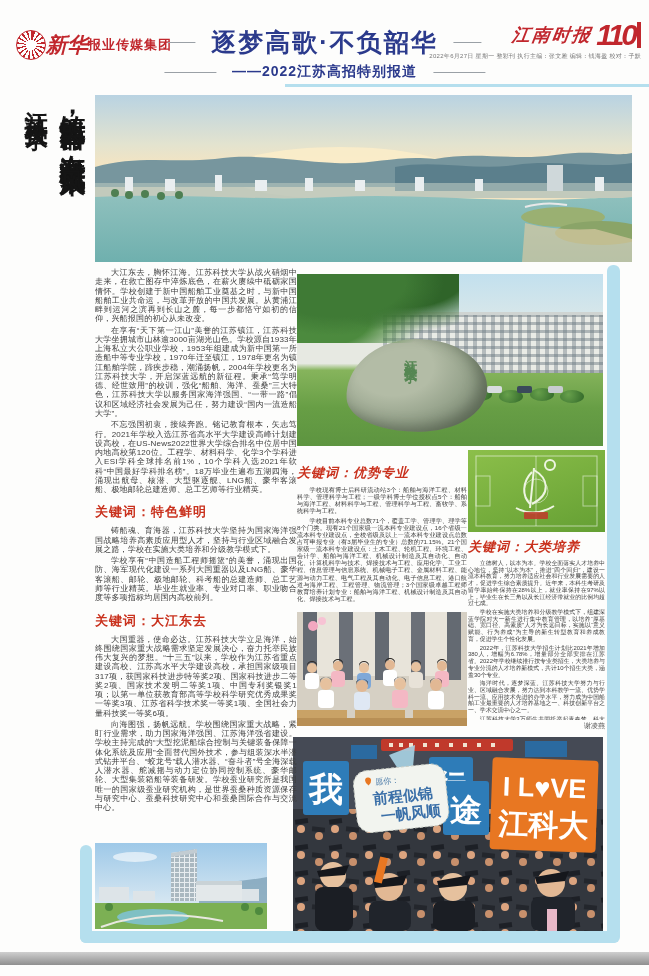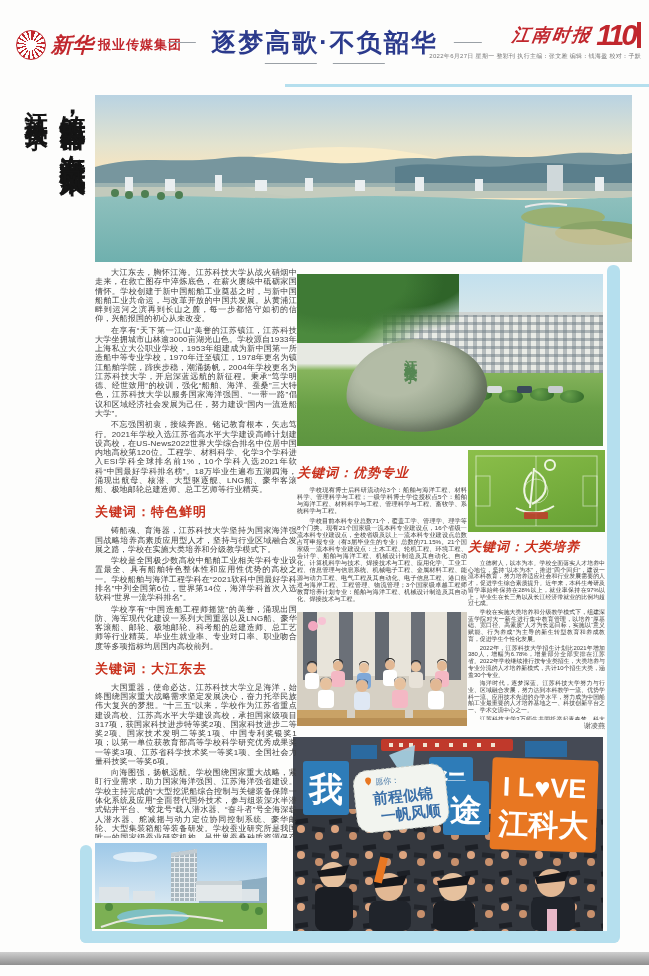--- a/index.html
+++ b/index.html
@@ -1,19 +1,19 @@
 <!DOCTYPE html>
 <html><head>
 <meta charset="utf-8">
 <style>
   html,body{margin:0;padding:0;background:#f2f1ee;}
   .page{position:relative;width:649px;height:976px;background:#fdfdfc;overflow:hidden;
         font-family:"Liberation Sans","DejaVu Sans",sans-serif;color:#3d3d3d;}
   
-  .brand{position:absolute;left:16px;top:30px;display:flex;align-items:center;gap:5px;text-align:right;}
+  .brand{position:absolute;left:16px;top:30px;display:flex;align-items:center;text-align:right;}
   .seal{width:30px;height:30px;border-radius:50%;border:1.5px solid #c1272d;box-sizing:border-box;
         background:radial-gradient(circle at 50% 50%, #fff 0 26%, rgba(255,255,255,0) 27%),
         repeating-conic-gradient(from 10deg,#c1272d 0 8deg,rgba(0,0,0,0) 8deg 22deg);}
   .brand-script{color:#c1272d;font-size:21px;font-weight:900;font-style:italic;
         font-family:"Liberation Serif","DejaVu Serif",serif;}
   .brand-name{color:#c1272d;font-size:13px;font-weight:bold;letter-spacing:1px;}
   .headline-wrap{position:absolute;left:50%;transform:translateX(-50%);top:26px;text-align:center;white-space:nowrap;}
   .headline-row{display:flex;align-items:center;gap:16px;justify-content:center;}
   .hline{height:1px;background:#9aa0a6;}
   .hl-a{width:28px;} .hl-b{width:52px;}
@@ -90,20 +90,21 @@
   </div>
 
   <div class="headline-wrap">
     <div class="headline-row">
       <span class="hline hl-a"></span>
       <span class="headline">逐梦高歌·不负韶华</span>
       <span class="hline hl-a"></span>
     </div>
     <div class="headline-row sub-row">
       <span class="hline hl-b"></span>
+      <span class="subheadline">——2022江苏高招特别报道</span>
       <span class="hline hl-b"></span>
     </div>
   </div>
 
   <div class="paper">
     <div class="paper-row">
       <span class="paper-name">江南时报</span>
       <span class="anniv">110</span>
     </div>
     <div class="dateline">2022年6月27日 星期一 整彩刊 执行主编：张文雅 编辑：钱海盈 校对：子默</div>
@@ -374,21 +375,20 @@
 
   <div class="col col-left">
     <div>
         <p class="para">大江东去，胸怀江海。江苏科技大学从战火硝烟中走来，在救亡图存中淬炼底色，在薪火赓续中砥砺家国情怀。学校创建于新中国船舶工业奠基之时，与新中国船舶工业共命运，与改革开放的中国共发展。从黄浦江畔到运河之滨再到长山之麓，每一步都恪守如初的信仰，兴船报国的初心从未改变。</p>
         <p class="para">在享有“天下第一江山”美誉的江苏镇江，江苏科技大学坐拥城市山林逾3000亩湖光山色。学校源自1933年上海私立大公职业学校，1953年组建成为新中国第一所造船中等专业学校，1970年迁至镇江，1978年更名为镇江船舶学院，蹄疾步稳，潮涌扬帆，2004年学校更名为江苏科技大学，开启深蓝远航的新征程。秉承“笃学明德、经世致用”的校训，强化“船舶、海洋、蚕桑”三大特色，江苏科技大学以服务国家海洋强国、“一带一路”倡议和区域经济社会发展为己任，努力建设“国内一流造船大学”。</p>
         <p class="para">不忘强国初衷，接续奔跑。铭记教育根本，矢志笃行。2021年学校入选江苏省高水平大学建设高峰计划建设高校，在US-News2022世界大学综合排名中位居中国内地高校第120位。工程学、材料科学、化学3个学科进入ESI学科全球排名前1%，10个学科入选2021年软科“中国最好学科排名榜”。18万毕业生遍布五湖四海，涌现出航母、核潜、大型驱逐舰、LNG船、豪华客滚船、极地邮轮总建造师、总工艺师等行业精英。</p>
       </div>
     <h3 class="kw">关键词：特色鲜明</h3>
     <div>
         <p class="para">铸船魂、育海器，江苏科技大学坚持为国家海洋强国战略培养高素质应用型人才，坚持与行业区域融合发展之路，学校在实施大类培养和分级教学模式下。</p>
-        <p class="para">学校是全国极少数高校中船舶工业相关学科专业设置最全、具有船舶特色整体性和应用性优势的高校之一。学校船舶与海洋工程学科在“2021软科中国最好学科排名”中列全国第6位，世界第14位，海洋学科首次入选软科“世界一流学科排名”。</p>
         <p class="para">学校享有“中国造船工程师摇篮”的美誉，涌现出国防、海军现代化建设一系列大国重器以及LNG船、豪华客滚船、邮轮、极地邮轮、科考船的总建造师、总工艺师等行业精英。毕业生就业率、专业对口率、职业吻合度等多项指标均居国内高校前列。</p>
       </div>
     <h3 class="kw">关键词：大江东去</h3>
     <div>
         <p class="para">大国重器，使命必达。江苏科技大学立足海洋，始终围绕国家重大战略需求坚定发展决心，奋力托举民族伟大复兴的梦想。“十三五”以来，学校作为江苏省重点建设高校、江苏高水平大学建设高校，承担国家级项目317项，获国家科技进步特等奖2项、国家科技进步二等奖2项、国家技术发明二等奖1项、中国专利奖银奖1项；以第一单位获教育部高等学校科学研究优秀成果奖一等奖3项、江苏省科学技术奖一等奖1项、全国社会力量科技奖一等奖6项。</p>
         <p class="para">向海图强，扬帆远航。学校围绕国家重大战略，紧盯行业需求，助力国家海洋强国、江苏海洋强省建设。学校主持完成的“大型挖泥船综合控制与关键装备保障一体化系统及应用”全面替代国外技术，参与组装深水半潜式钻井平台、“蛟龙号”载人潜水器、“奋斗者”号全海深载人潜水器、舵减摇与动力定位协同控制系统、豪华邮轮、大型集装箱船等装备研发。学校蚕业研究所是我国唯一的国家级蚕业研究机构，是世界蚕桑种质资源保存与研究中心、蚕桑科技研究中心和蚕桑国际合作与交流中心。</p>
       </div>
   </div>
 
   <div class="col col-mid">

